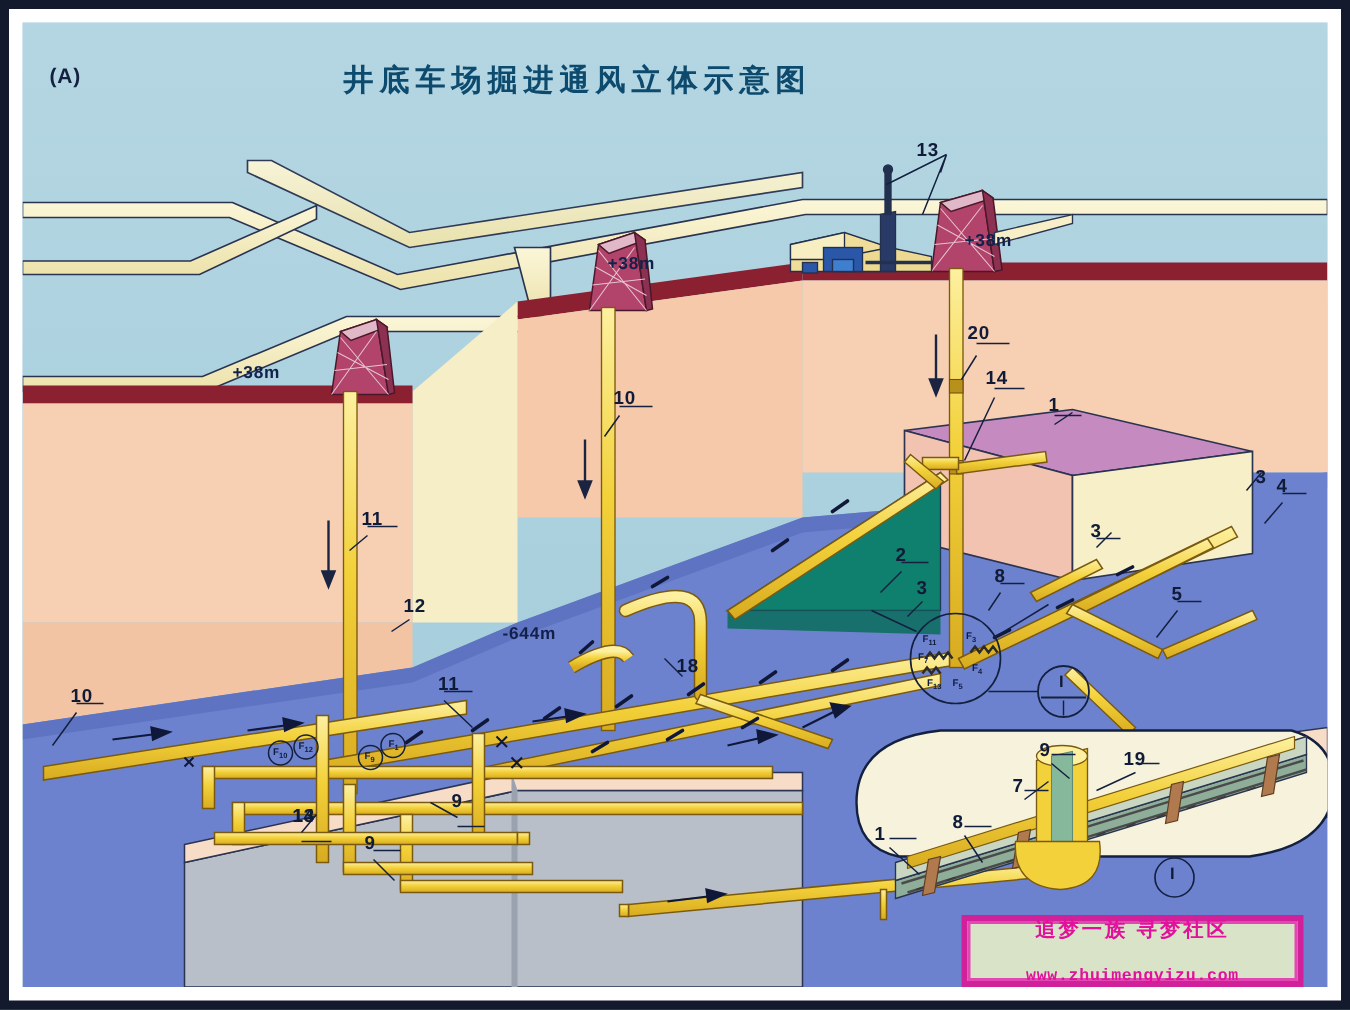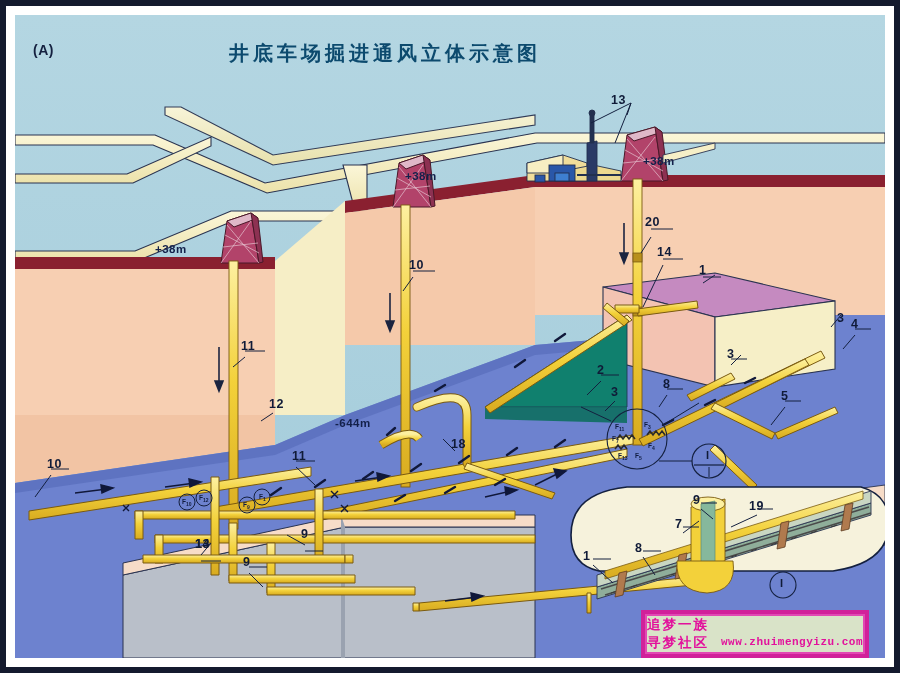--- a/index.html
+++ b/index.html
@@ -15,21 +15,21 @@
        letter-spacing:.5px;}
   #title{left:214px;top:25px;font-size:20px;letter-spacing:4px;color:#0c4a6e;}
   #panelA{left:18px;top:27px;font-size:14px;}
   .lead{font-size:12.5px;color:#101b38;font-weight:bold;}
   .elev{font-size:11.5px;color:#13204a;font-weight:bold;}
   .flab{position:absolute;font-size:6.5px;color:#101c40;font-weight:bold;}
   .flab sub{font-size:5px;}
   #wm{position:absolute;left:626px;top:595px;width:228px;height:48px;
       background:#d1219a;box-sizing:border-box;padding:4px;}
   #wmIn{width:100%;height:100%;background:#d9e3c8;border:2px solid #e248b4;
-        box-sizing:border-box;display:flex;flex-direction:row;
+        box-sizing:border-box;display:flex;flex-direction:column;
         align-items:center;justify-content:center;}
   #wmTop{font-size:13.5px;font-weight:bold;color:#e2119c;letter-spacing:2px;}
   #wmBot{font-size:11px;font-weight:bold;color:#e2119c;letter-spacing:.5px;
          font-family:"Liberation Mono",monospace;margin-top:16px;}
 </style>
 </head>
 <body>
 
 <div id="page">
  <div id="frame">

